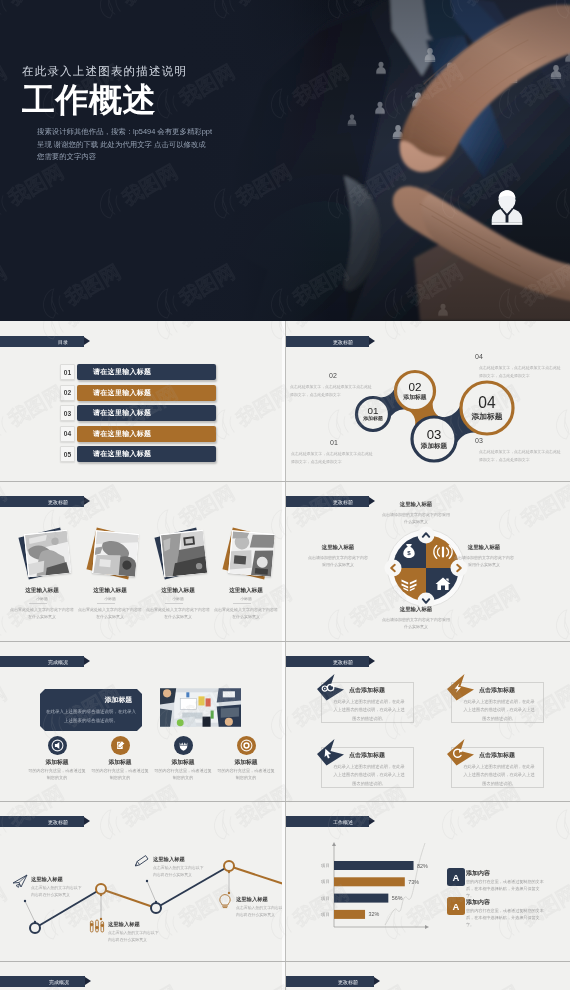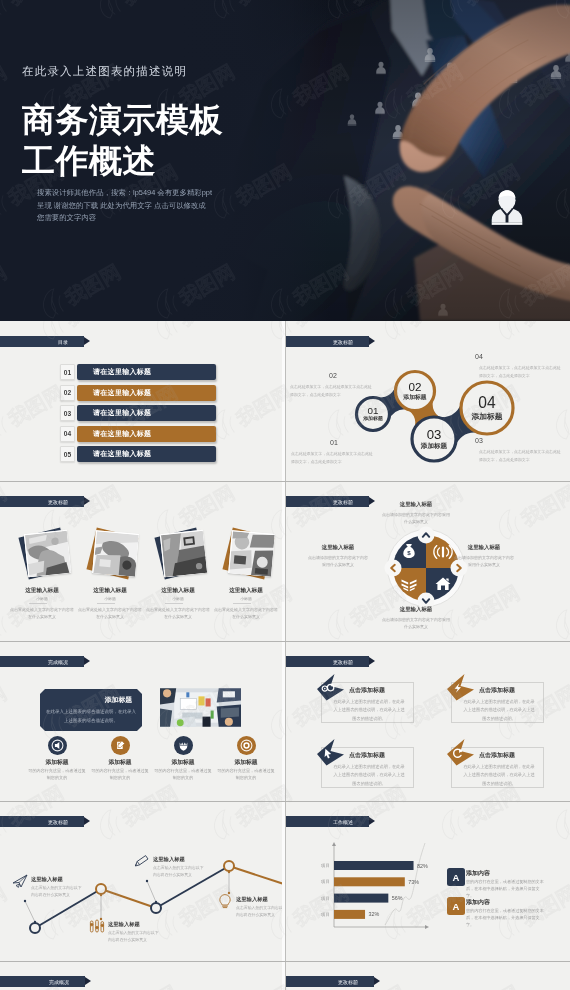--- a/index.html
+++ b/index.html
@@ -279,21 +279,20 @@
           <ellipse cx="0" cy="-12" rx="9.5" ry="11" fill="#f0f2f5"></ellipse>
           <path d="M-17 10 C-17 1 -9 -3 0 -3 C9 -3 17 1 17 10 L17 13 L-17 13 Z" fill="#eef0f3"></path>
           <path d="M-5.6 -3 L0 3 L5.6 -3 L7 -2 L1.6 5 L1.6 13 L-1.6 13 L-1.6 5 L-7 -2 Z" fill="#1b2231"></path>
           <rect x="-17" y="13" width="34" height="2.4" fill="#f6f7f9"></rect>
           <path d="M-9.5 -14 C-9 -21 -4 -23 0 -23 C4 -23 9 -21 9.5 -14 C6 -18 -5 -18 -9.5 -14 Z" fill="#ffffff"></path>
         </g>
       </svg>
   <div class="hero-left-fade"></div>
   <div class="hero-copy">
     <div class="hero-company">在此录入上述图表的描述说明</div>
-    <div class="hero-t1">商务演示模板</div>
     <div class="hero-t2">工作概述</div>
     <div class="hero-desc">搜素设计师其他作品，搜索：lp5494 会有更多精彩ppt呈现 谢谢您的下载 此处为代用文字 点击可以修改成您需要的文字内容</div>
   </div>
     </div>
     <div class="hline" style="top: 481px;"></div>
     <div class="hline" style="top: 641px;"></div>
     <div class="hline" style="top: 801px;"></div>
     <div class="hline" style="top: 961px;"></div>
     <div style="position: absolute; left: 282px; top: 321px; width: 4px; height: 669px; background: rgb(251, 251, 251); z-index: 1;"></div>
     <div class="vline" style="left: 285px; z-index: 2;"></div>

